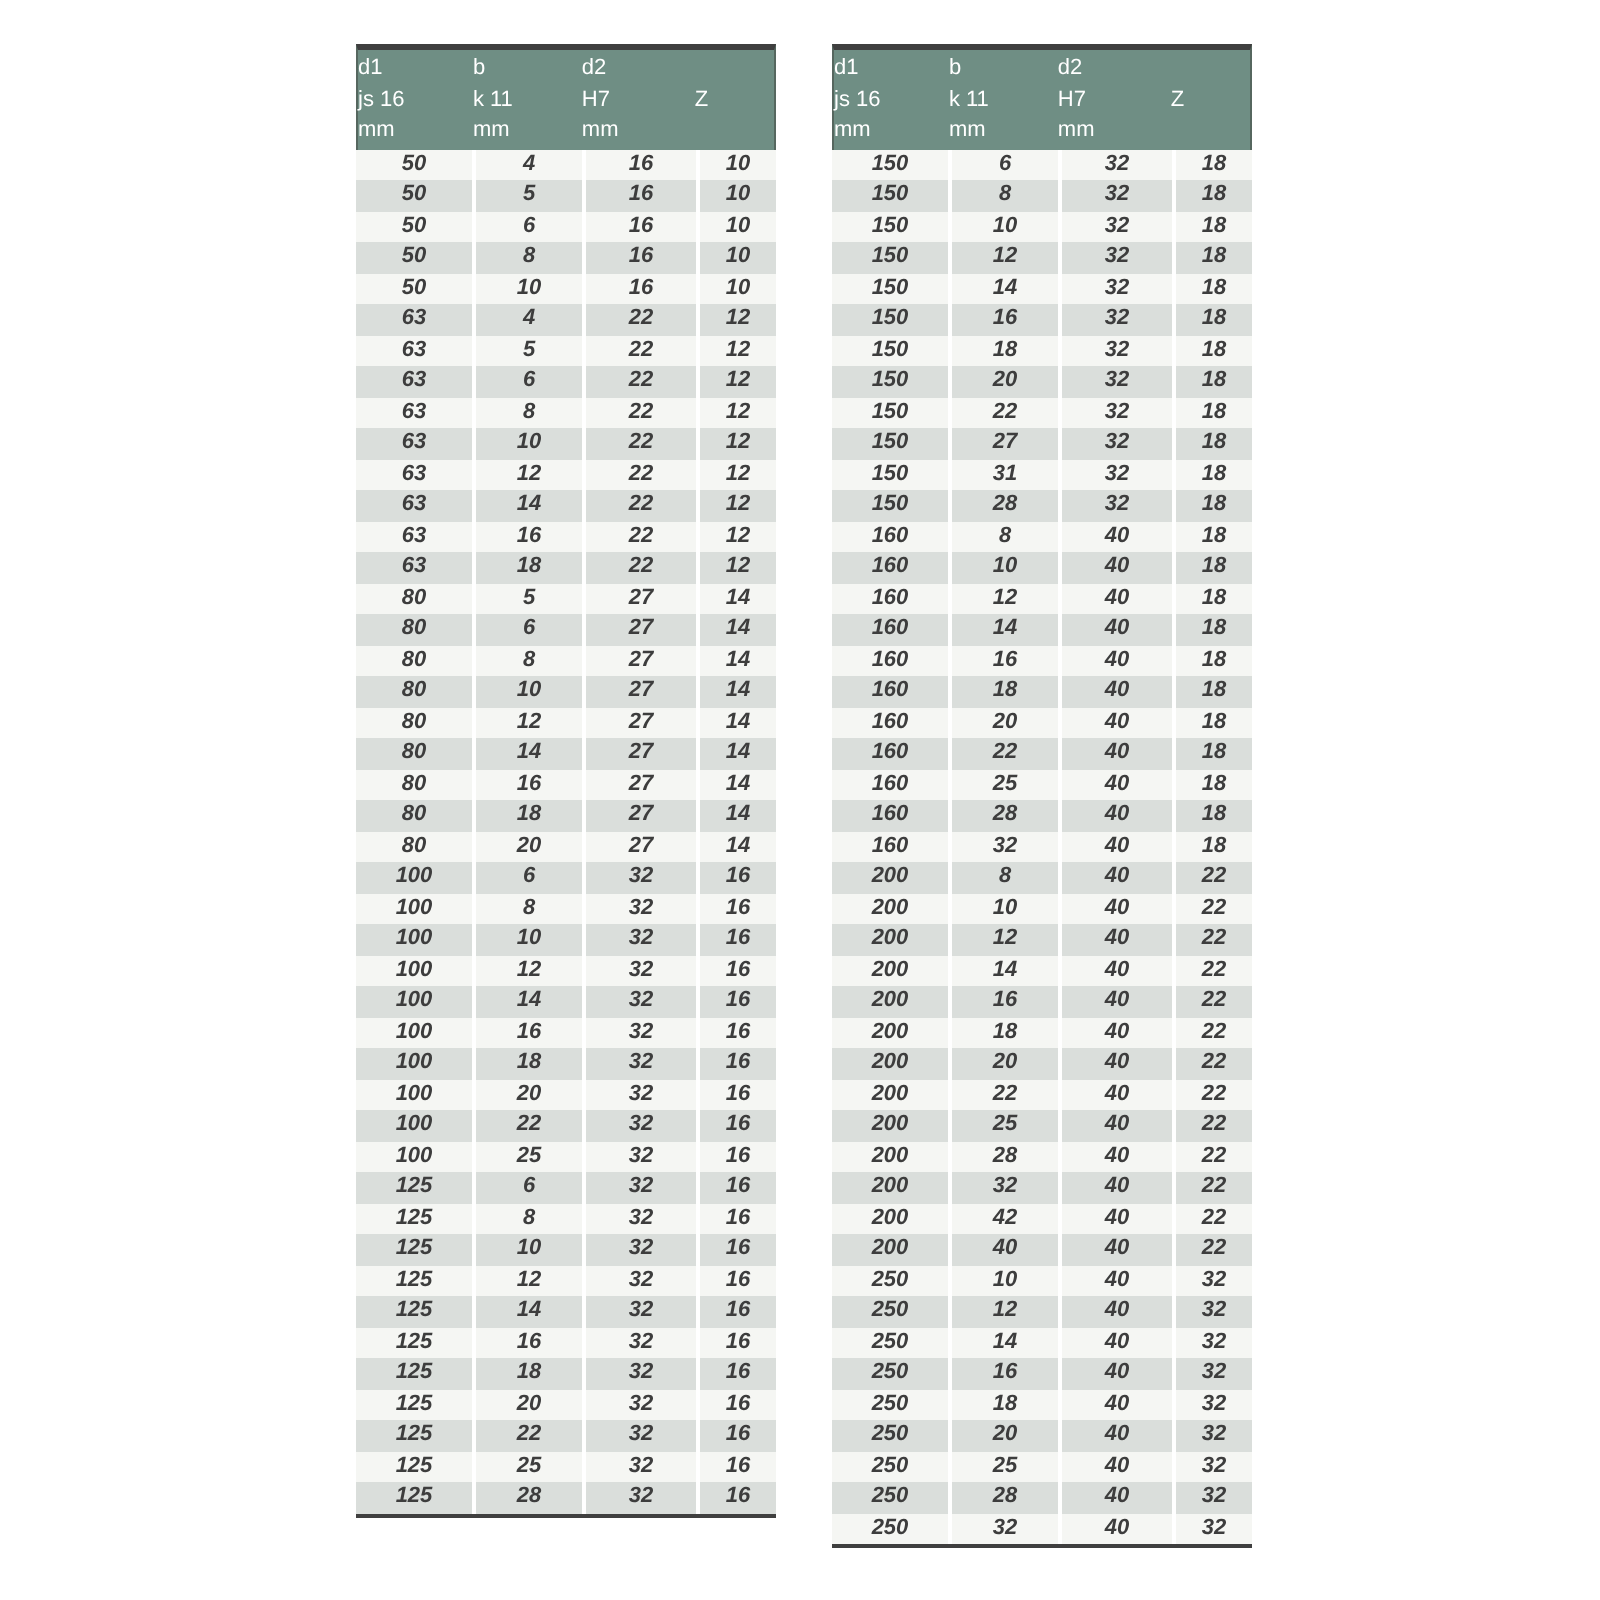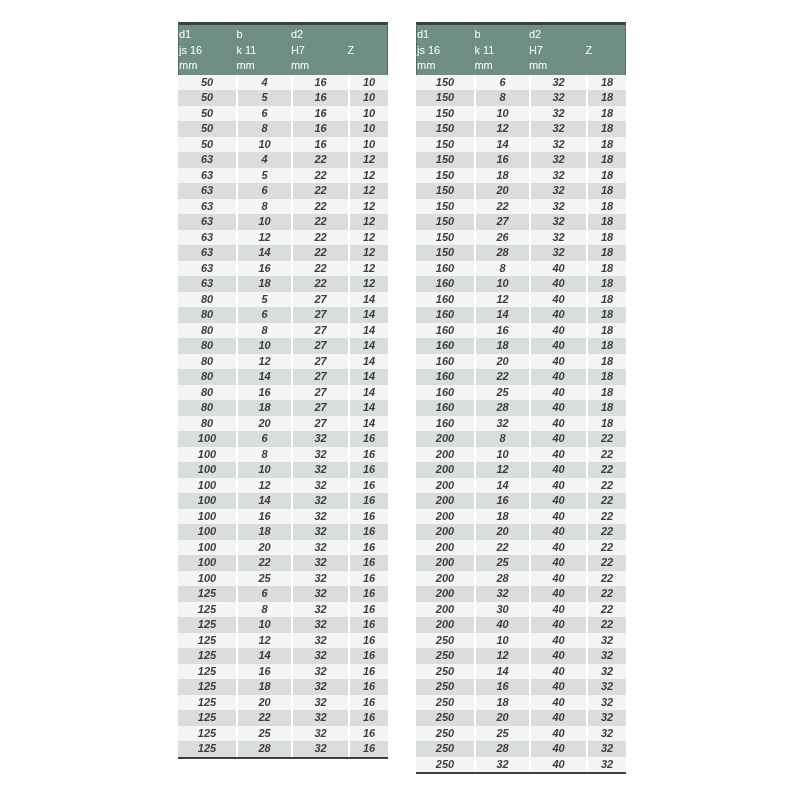--- a/index.html
+++ b/index.html
@@ -409,21 +409,21 @@
           <div class="tcell">18</div>
         </div>
         <div class="trow">
           <div class="tcell">150</div>
           <div class="tcell">27</div>
           <div class="tcell">32</div>
           <div class="tcell">18</div>
         </div>
         <div class="trow">
           <div class="tcell">150</div>
-          <div class="tcell">26</div>
+          <div class="tcell">31</div>
           <div class="tcell">32</div>
           <div class="tcell">18</div>
         </div>
         <div class="trow">
           <div class="tcell">150</div>
           <div class="tcell">28</div>
           <div class="tcell">32</div>
           <div class="tcell">18</div>
         </div>
         <div class="trow">
@@ -553,21 +553,21 @@
           <div class="tcell">22</div>
         </div>
         <div class="trow">
           <div class="tcell">200</div>
           <div class="tcell">32</div>
           <div class="tcell">40</div>
           <div class="tcell">22</div>
         </div>
         <div class="trow">
           <div class="tcell">200</div>
-          <div class="tcell">30</div>
+          <div class="tcell">42</div>
           <div class="tcell">40</div>
           <div class="tcell">22</div>
         </div>
         <div class="trow">
           <div class="tcell">200</div>
           <div class="tcell">40</div>
           <div class="tcell">40</div>
           <div class="tcell">22</div>
         </div>
         <div class="trow">

